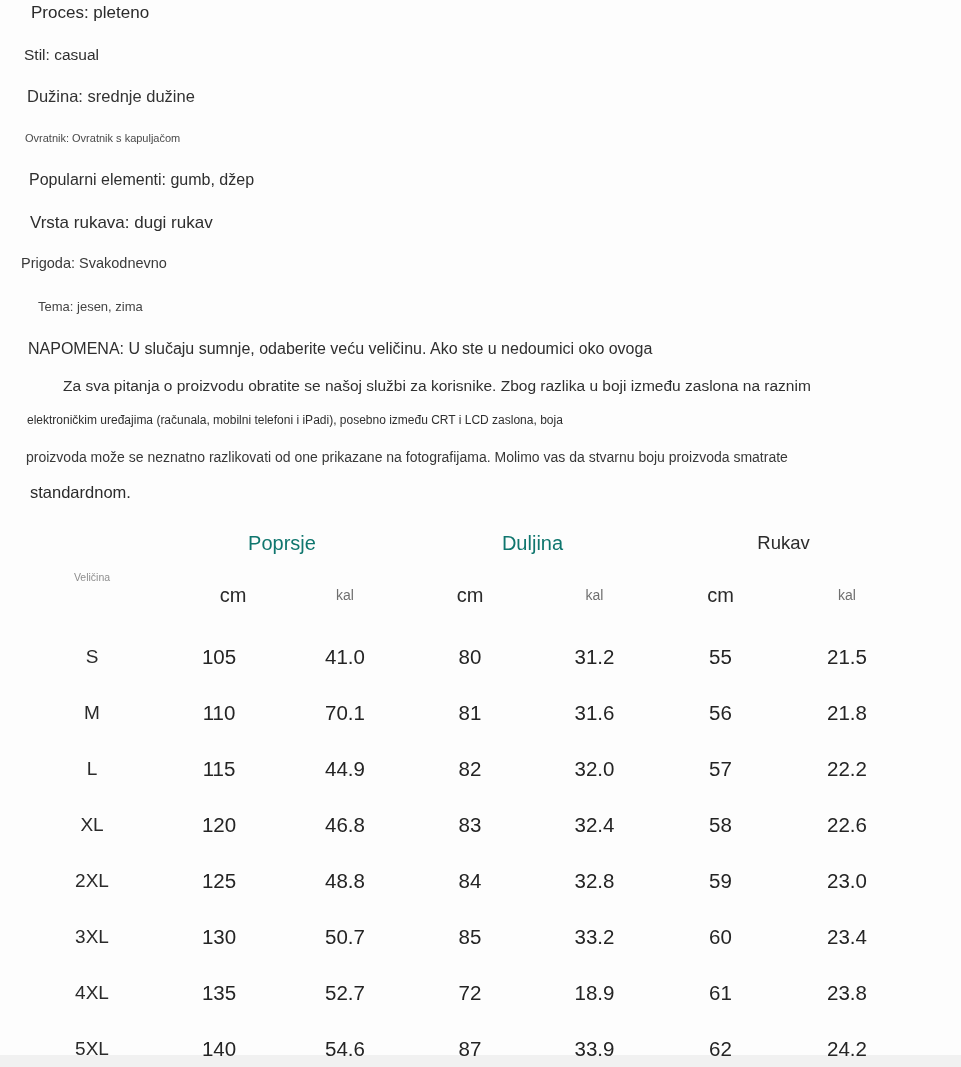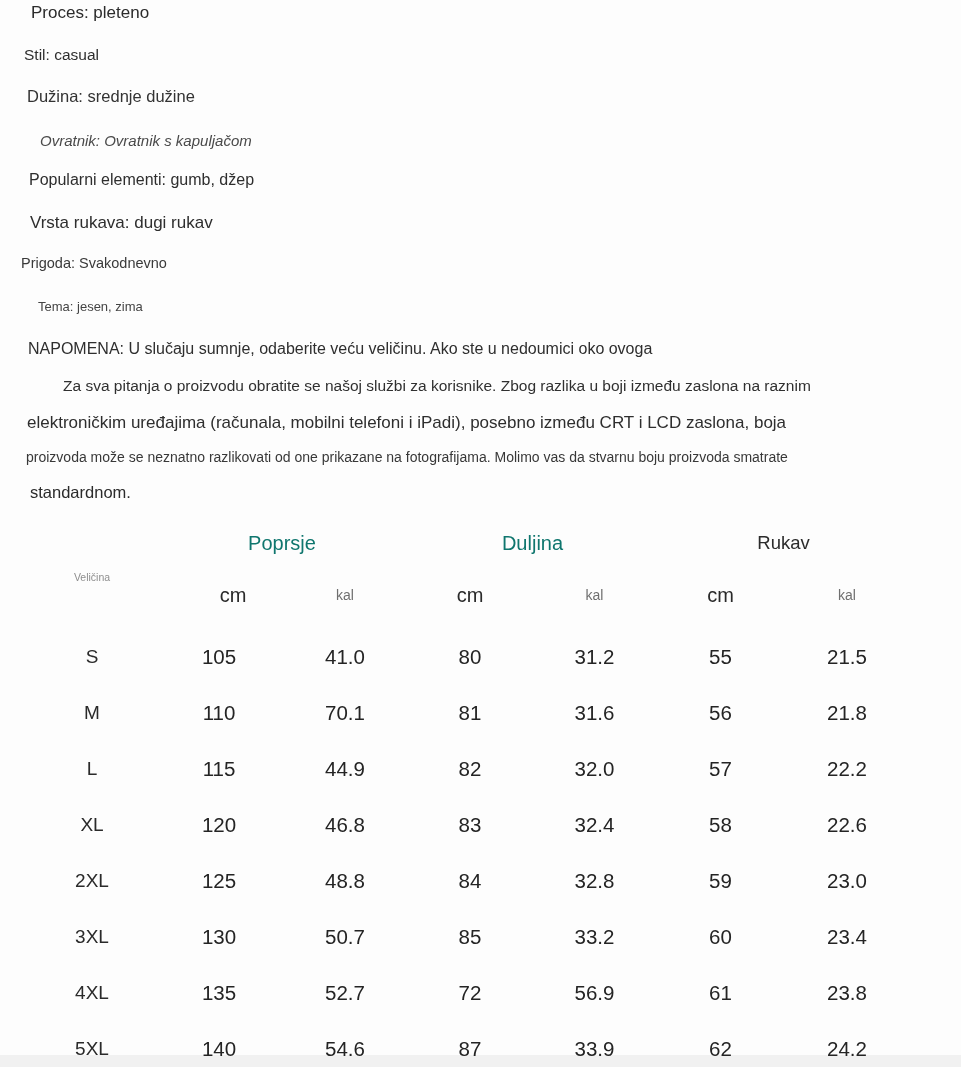--- a/index.html
+++ b/index.html
@@ -11,30 +11,30 @@
     background: #fdfdfd;
     color: #2e2e2e;
     font-family: "Liberation Sans", sans-serif;
   }
   .line { position: absolute; white-space: nowrap; }
 
   
   #a1 { left: 31px; top: 3px;   font-size: 17px;   color: #2b2b2b; }
   #a2 { left: 24px; top: 46px;  font-size: 15.5px; color: #2e2e2e; }
   #a3 { left: 27px; top: 87px;  font-size: 16.5px; color: #333333; }
-  #a4 { left: 40px; top: 132px; font-size: 15px; color: #4a4a4a; font-style: italic; }
+  #a4 { left: 25px; top: 132px; font-size: 11px; color: #4a4a4a; }
   #a5 { left: 29px; top: 171px; font-size: 16px;   color: #2e2e2e; }
   #a6 { left: 30px; top: 213px; font-size: 17px;   color: #2e2e2e; }
   #a7 { left: 21px; top: 255px; font-size: 14.5px; color: #3a3a3a; }
   #a8 { left: 26px; top: 299px; font-size: 13px;   color: #444444; margin-left: 12px; }
 
   
   #n1 { left: 28px; top: 340px; font-size: 16px;   color: #2e2e2e; }
   #n2 { left: 27px; top: 377px; font-size: 15.5px; color: #303030; margin-left: 36px; }
-  #n3 { left: 27px; top: 413px; font-size: 17px;   color: #2e2e2e; }
+  #n3 { left: 27px; top: 413px; font-size: 12px;   color: #2e2e2e; }
   #n4 { left: 26px; top: 449px; font-size: 14px;   color: #383838; }
   #n5 { left: 30px; top: 483px; font-size: 16.5px; color: #2b2b2b; }
 
   
   .bottom-band {
     position: absolute; left: 0; top: 1055px;
     width: 100%; height: 12px;
     background: #f1f1f1;
   }
 
@@ -155,21 +155,21 @@
     <td class="val">85</td>
     <td class="val">33.2</td>
     <td class="val">60</td>
     <td class="val">23.4</td>
   </tr>
   <tr class="row">
     <td class="size-cell">4XL</td>
     <td class="val">135</td>
     <td class="val">52.7</td>
     <td class="val">72</td>
-    <td class="val">56.9</td>
+    <td class="val">18.9</td>
     <td class="val">61</td>
     <td class="val">23.8</td>
   </tr>
   <tr class="row">
     <td class="size-cell">5XL</td>
     <td class="val">140</td>
     <td class="val">54.6</td>
     <td class="val">87</td>
     <td class="val">33.9</td>
     <td class="val">62</td>

